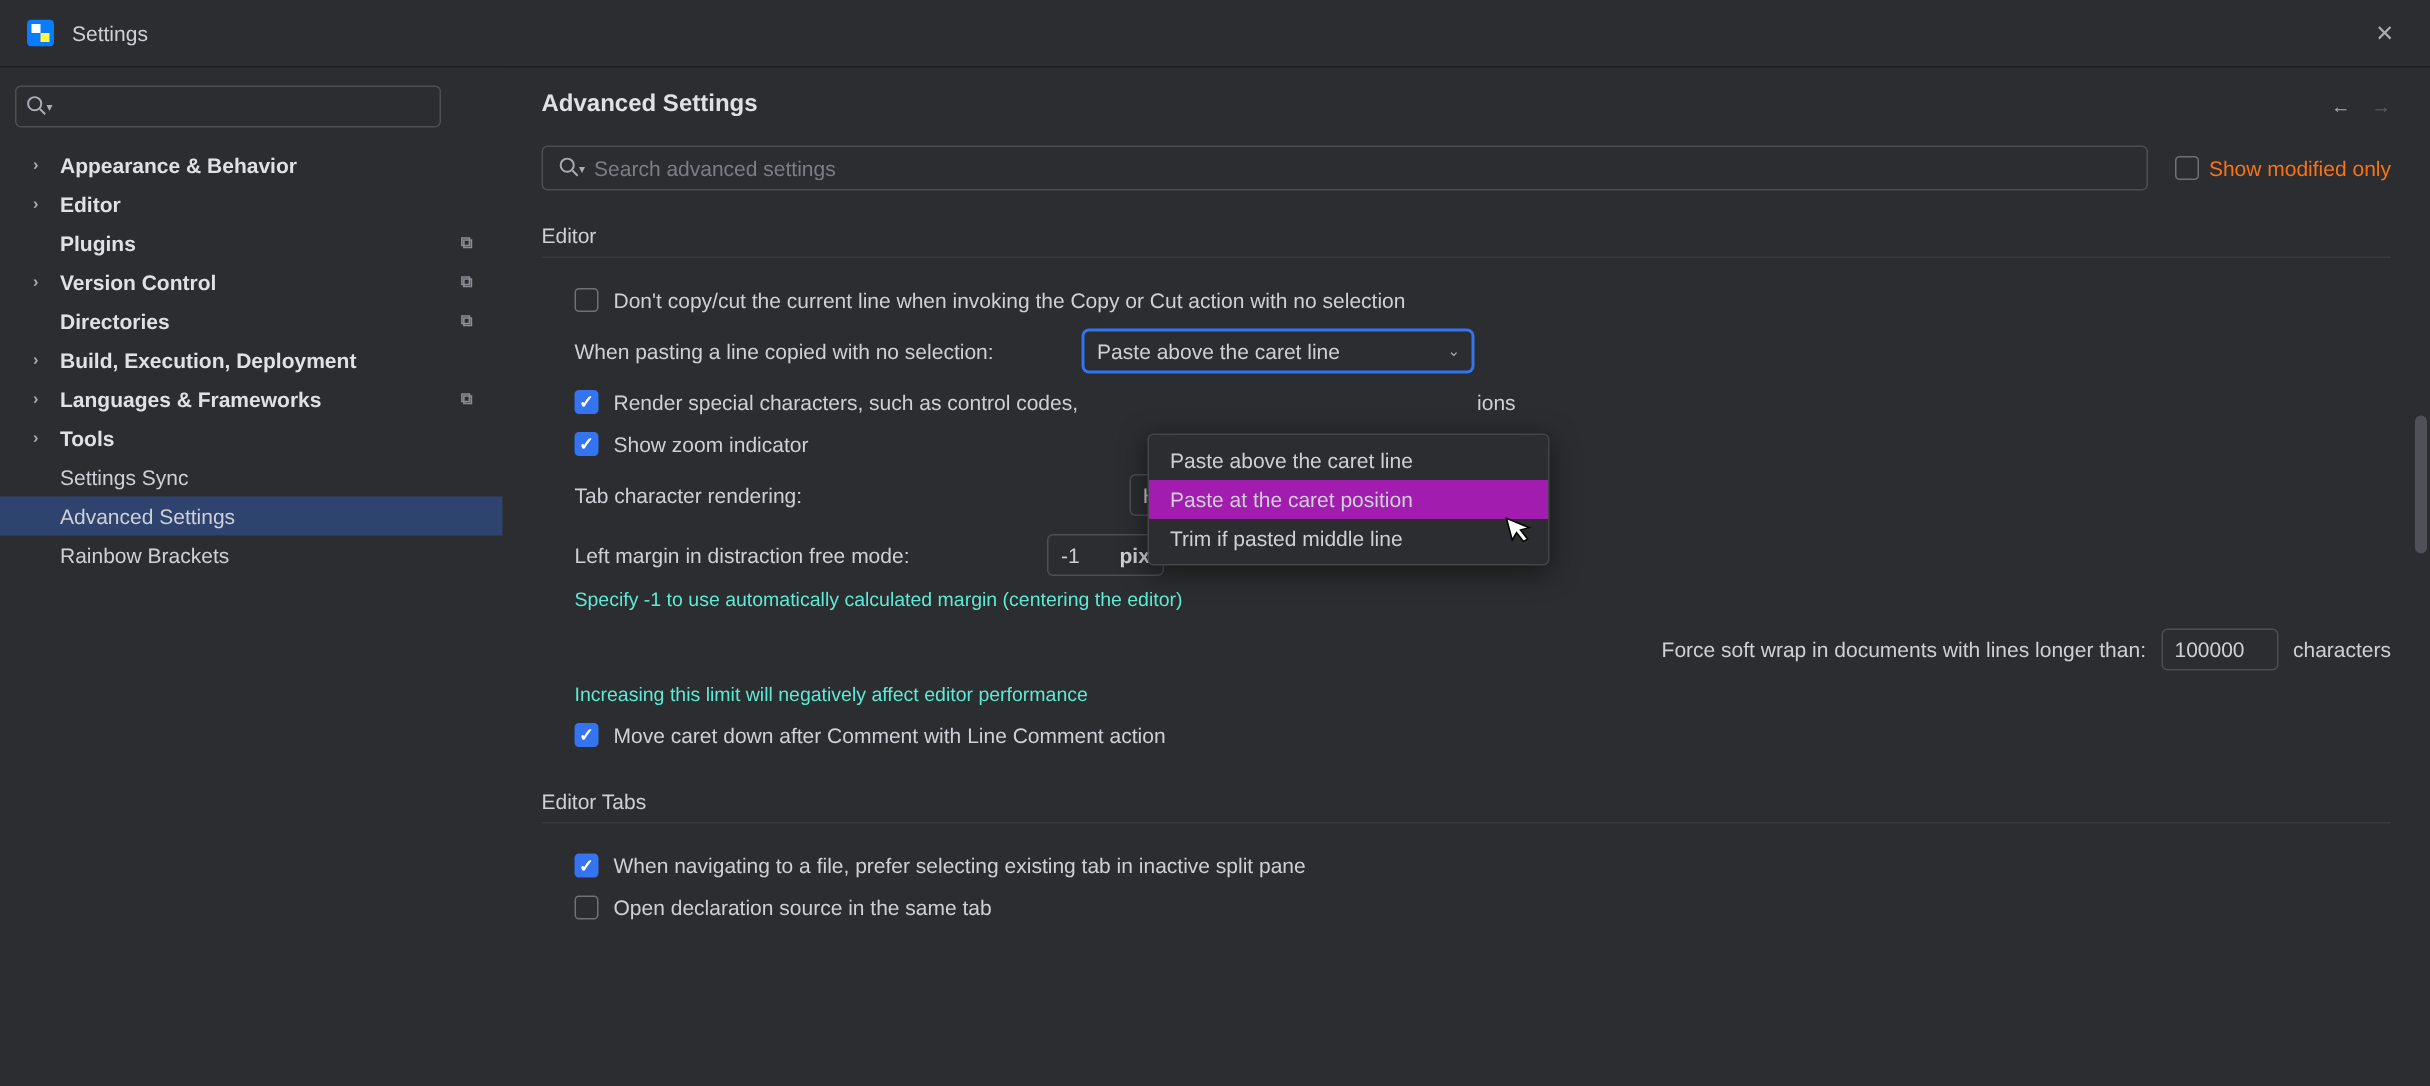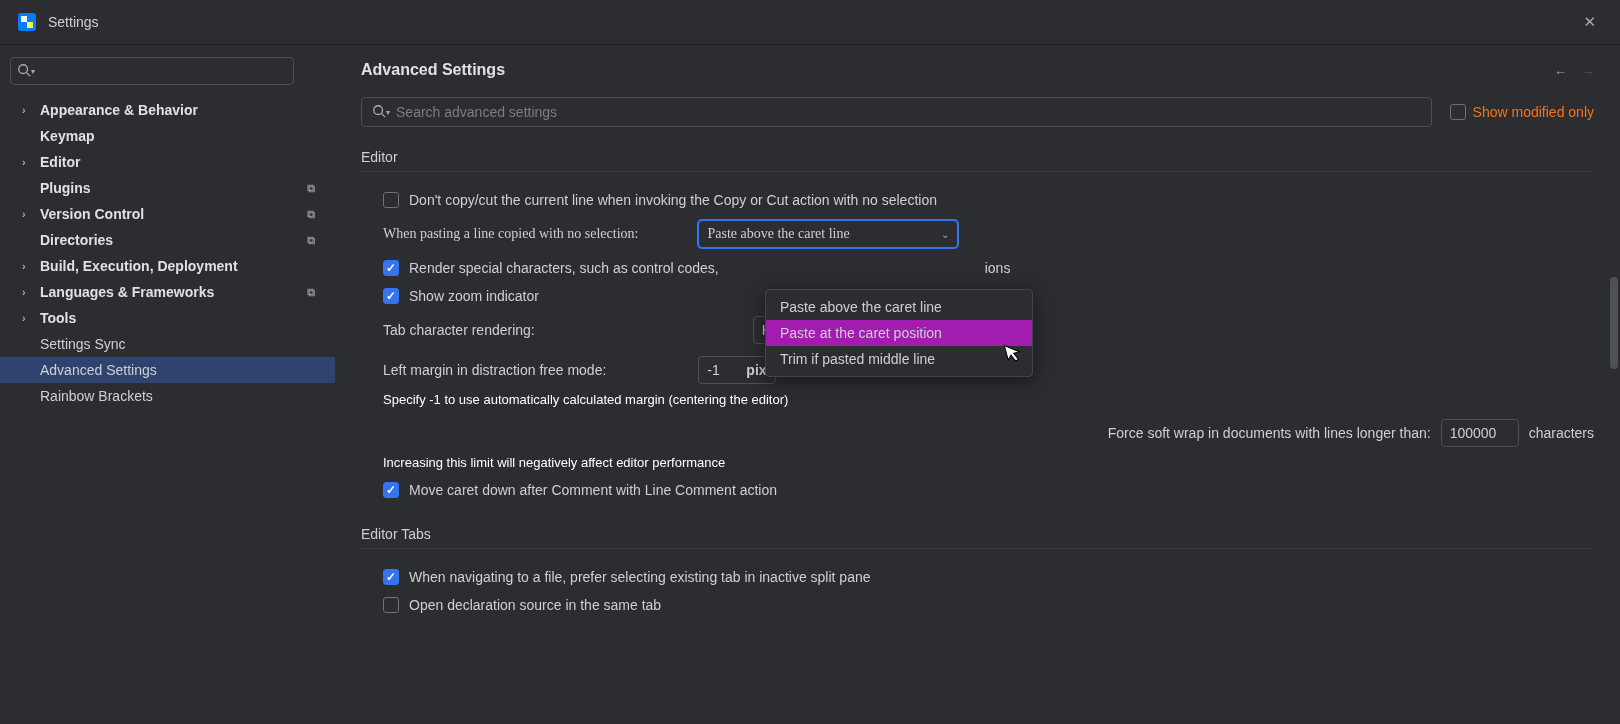--- a/index.html
+++ b/index.html
@@ -92,21 +92,21 @@
     padding:0 8px; gap:8px; color:#cdd0d6; font-size:14px;
     justify-content:space-between;
   }
   .dropdown.focused { border-color:#3574f0; box-shadow:0 0 0 1px #3574f0; }
   .dd-chev { color:#a8adb5; font-size:10px; }
   .num-input {
     width:78px; height:28px; border:1px solid #4c5052; border-radius:4px;
     background:#2b2d30; color:#cdd0d6; padding:0 8px; font-size:14px;
     outline:none;
   }
-  .hint { color:#ffffff; font-size:13px; padding:2px 0 6px 22px; }
+  .hint { color:#5eead4; font-size:13px; padding:2px 0 6px 22px; }
   .dd-popup {
     position:absolute; background:#2b2d30; border:1px solid #43454a;
     border-radius:4px; box-shadow:0 4px 18px rgba(0,0,0,0.5);
     z-index:10; padding:4px 0;
   }
   .dd-opt { padding:5px 14px; font-size:14px; color:#cdd0d6; cursor:pointer; white-space:nowrap; }
   .dd-opt.hl { background:#a21caf; }
   .cursor-img {
     position:absolute; z-index:20; font-size:18px; color:white;
     transform:rotate(-15deg);
@@ -144,24 +144,20 @@
         </span>
         <span class="tri">▾</span>
       </div>
     </div>
     <ul class="tree">
       <li class="tree-item bold">
           <span class="chev">›</span>
           <span>Appearance &amp; Behavior</span>
         </li>
       <li class="tree-item bold">
-          <span class="chev empty">›</span>
-          <span>Keymap</span>
-        </li>
-      <li class="tree-item bold">
           <span class="chev">›</span>
           <span>Editor</span>
         </li>
       <li class="tree-item bold">
           <span class="chev empty">›</span>
           <span>Plugins</span>
           <span class="marker">⧉</span>
         </li>
       <li class="tree-item bold">
           <span class="chev">›</span>
@@ -229,21 +225,21 @@
 
     <div class="section">
       <div class="section-header">
           <span>Editor</span>
         </div>
 
       <div class="setting-row">
         <span class="chk"></span>
         <span>Don't copy/cut the current line when invoking the Copy or Cut action with no selection</span>
       </div>
-      <div class="setting-row" style="gap:60px;font-family:Liberation Serif, serif;">
+      <div class="setting-row" style="gap:60px;">
         <span class="lbl">When pasting a line copied with no selection:</span>
         <span class="dropdown focused" style="width:260px;">
           <span>Paste above the caret line</span>
           <span class="dd-chev">⌄</span>
         </span>
       </div>
       <div class="setting-row">
         <span class="chk checked"></span>
         <span>Render special characters, such as control codes,</span>
         <span style="margin-left:256px;">ions</span>

